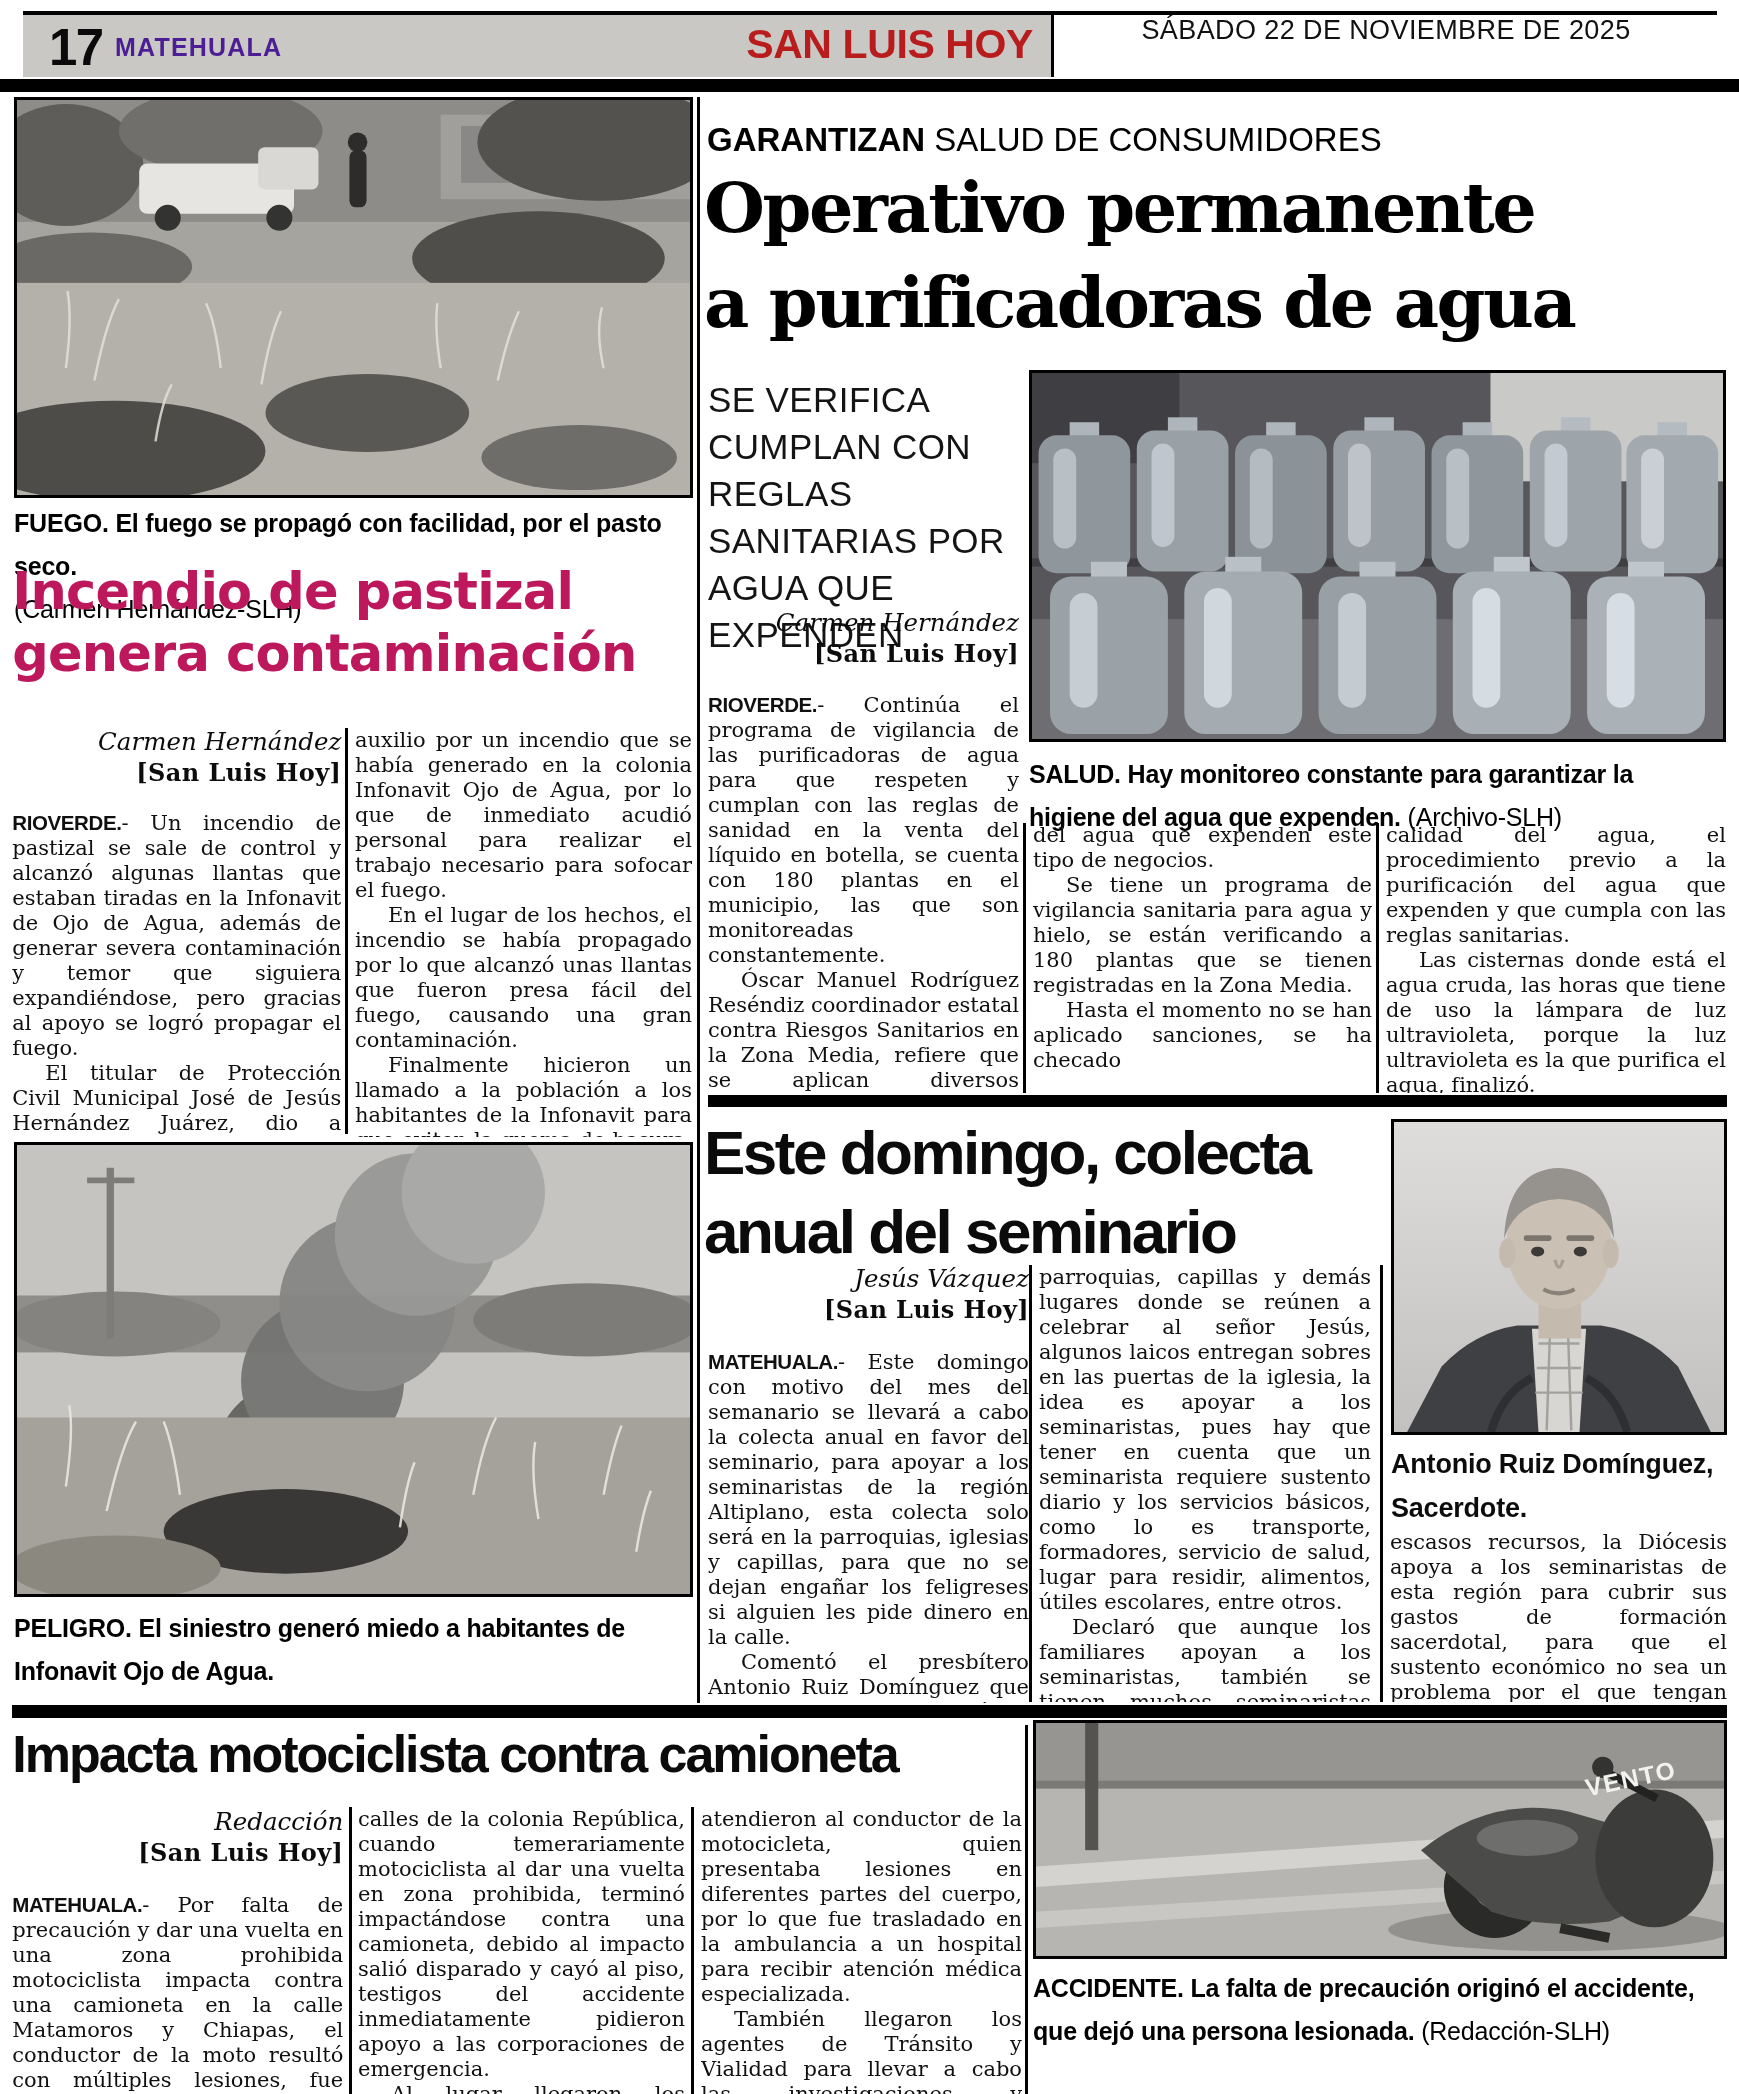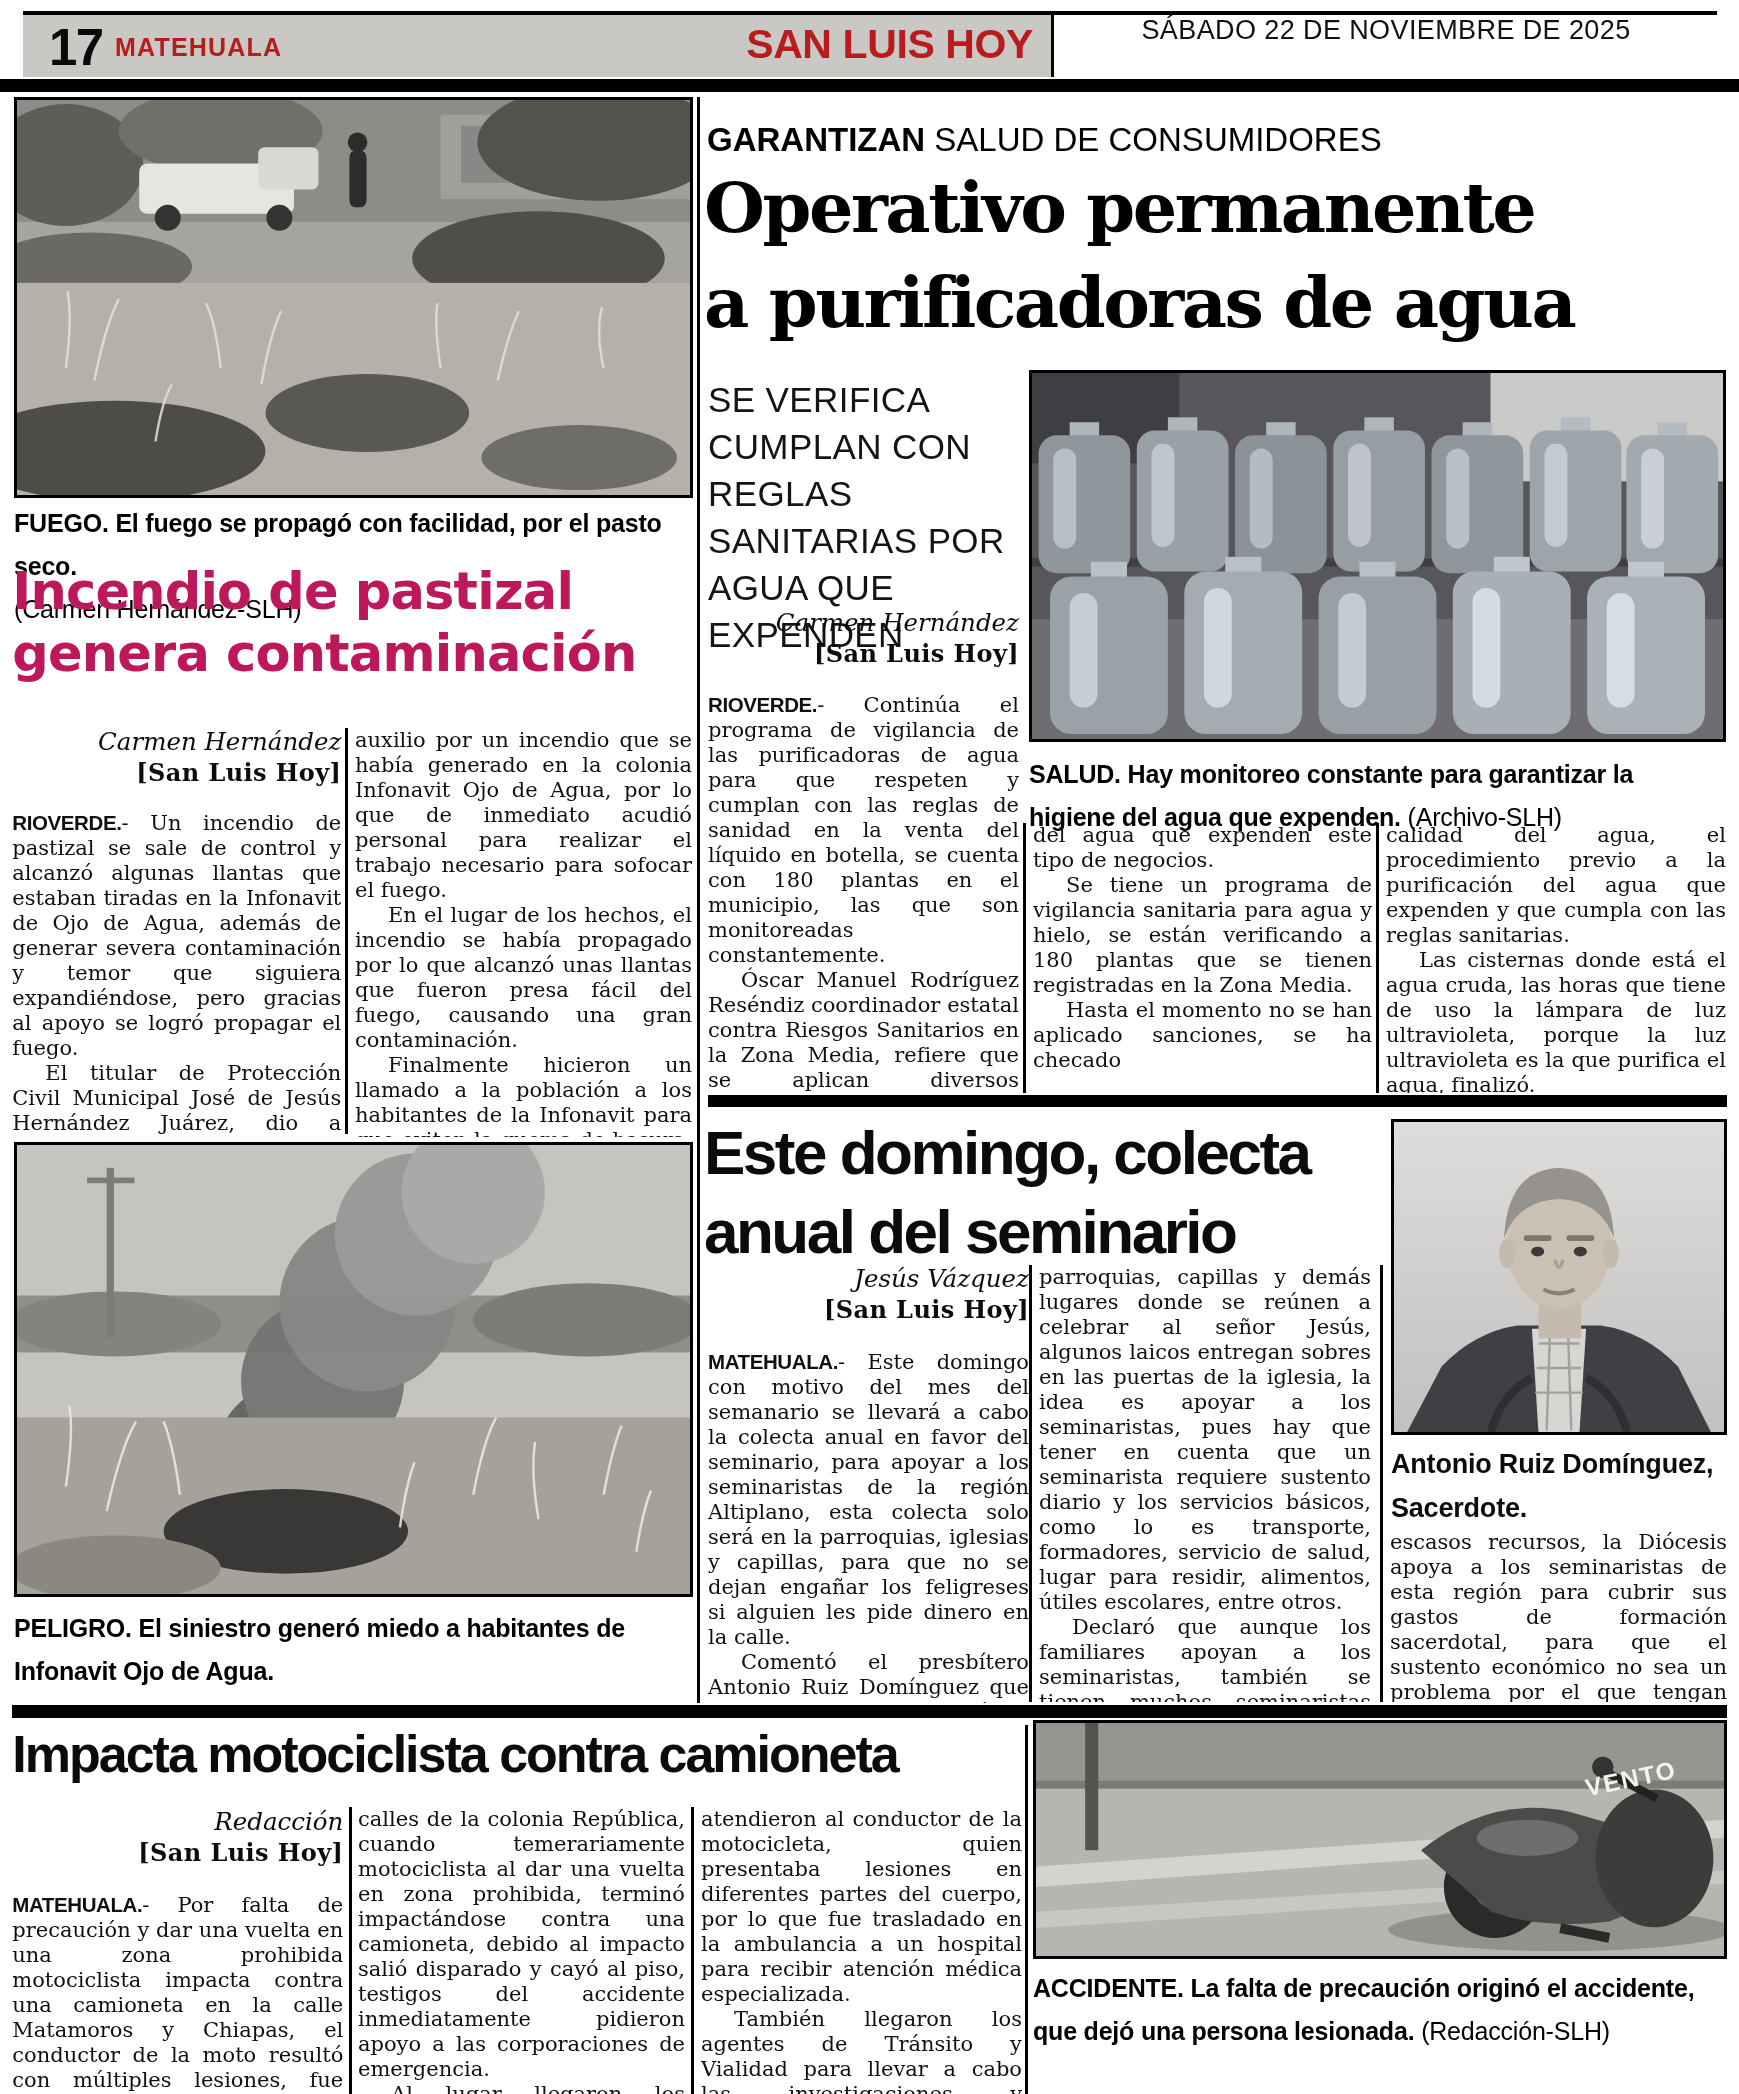--- a/index.html
+++ b/index.html
@@ -35,21 +35,21 @@
   .hl-moto{font-family:"Liberation Sans",sans-serif;font-weight:700;font-size:52px;line-height:59px;letter-spacing:-2px;color:#0b0b0b}
 
   .kick{font-size:33px;letter-spacing:0;color:#000}
   .kick .kb{font-weight:800}
   .kick .kl{font-weight:400}
   .sub{font-size:35px;line-height:47px;font-weight:400;letter-spacing:0.4px;color:#141414}
 
   
   .band{background:#c9c8c4}
   .mast-num{font-size:51px;font-weight:900;letter-spacing:-1.6px;color:#0a0a0a}
-  .mast-sec{font-size:25px;font-weight:700;color:#b91c1c;letter-spacing:1.2px}
+  .mast-sec{font-size:25px;font-weight:700;color:#4c1d95;letter-spacing:1.2px}
   .mast-title{font-size:41px;font-weight:900;letter-spacing:-0.4px;color:#b91c1c}
   .mast-date{font-size:27px;font-weight:400;letter-spacing:0.4px;color:#111}
   .pcap{font-size:27px;line-height:44px;font-weight:700;letter-spacing:-0.2px}
 </style>
 </head>
 <body>
 
 <div class="abs bar" style="left:23px;top:10.6px;width:1694px;height:4.1px"></div>
 <div class="abs band" style="left:23px;top:14.7px;width:1028px;height:62px">
   <span class="abs mast-num" style="left:26px;top:3.3px">17</span>

